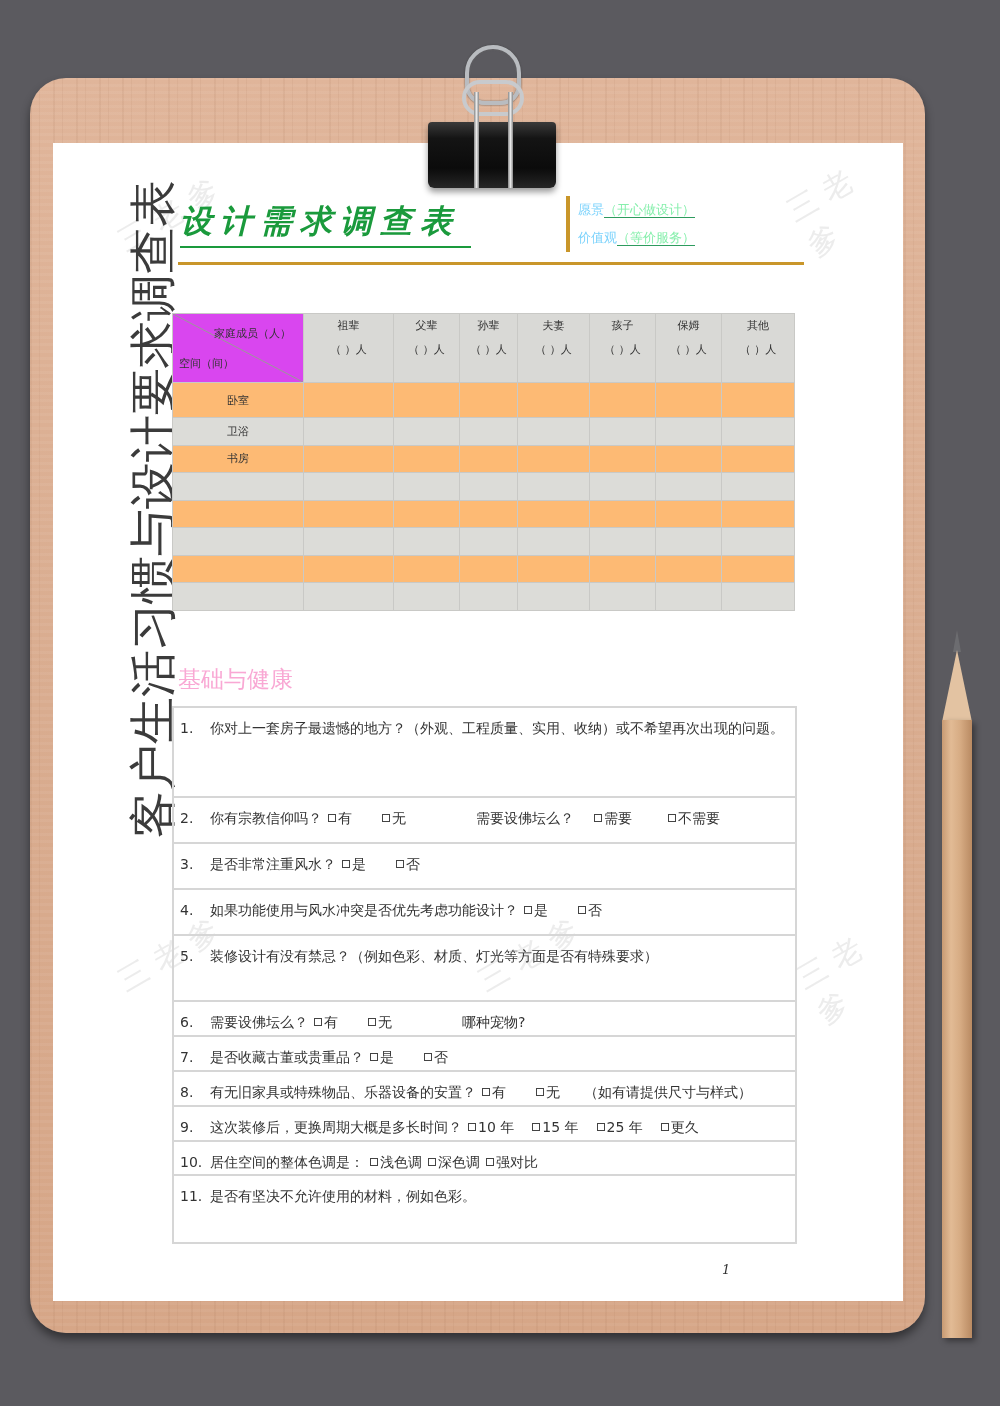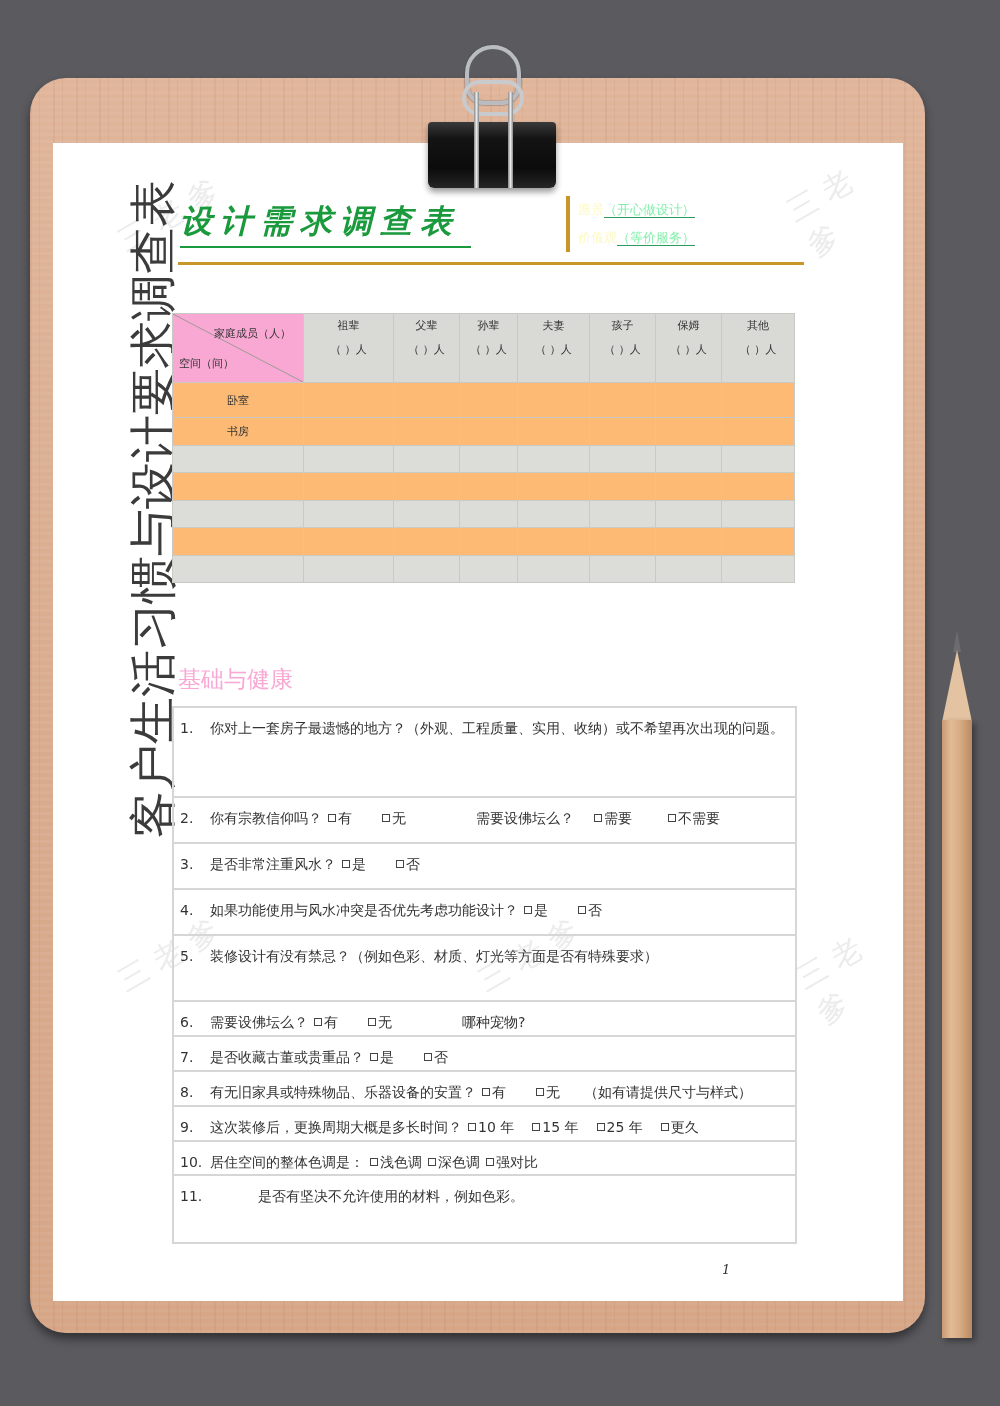--- a/index.html
+++ b/index.html
@@ -71,37 +71,37 @@
     position: absolute; left: 180px; top: 200px; width: 291px;
     font-family: "DejaVu Serif", serif; font-style: italic; font-weight: bold;
     color: #1a9a3c; font-size: 32px; letter-spacing: 8px; padding-bottom: 2px;
     border-bottom: 2px solid #1a9a3c;
   }
   .motto {
     position: absolute; left: 566px; top: 196px; height: 56px;
     border-left: 4px solid #c9962a; padding-left: 8px; font-size: 13px;
   }
   .motto-line { display: block; height: 28px; line-height: 28px; }
-  .motto-key { color: #fef9c3; }
+  .motto-key { color: #7dd3fc; }
   .motto-val { color: #86efac; border-bottom: 1px solid #2e9b5e; }
   .rule { position: absolute; left: 178px; top: 262px; width: 626px; height: 3px; background: #c9962a; }
   
   table.members {
     position: absolute; left: 172px; top: 313px; width: 623px;
     border-collapse: collapse; font-size: 11px; color: #333;
   }
   table.members td, table.members th {
     border: 1px solid #c9c9c6; text-align: center; font-weight: normal;
   }
   table.members thead th { background: #d9d9d6; height: 69px; vertical-align: top; line-height: 24px; }
   table.members thead th.diag {
     position: relative; padding: 0; width: 131px;
     background: linear-gradient(to top right, #d9d9d6 calc(50% - 1px), #b0b0ac 50%, #d9d9d6 calc(50% + 1px)) ;
   }
-  table.members thead th.diag { background: #f9a8d4; }
+  table.members thead th.diag { background: #d946ef; }
   .diag-line { position: absolute; left: 0; top: 0; width: 100%; height: 100%; }
   .diag-top { position: absolute; right: 12px; top: 8px; }
   .diag-bot { position: absolute; left: 6px; bottom: 6px; }
   table.members tbody tr { height: 27.5px; }
   table.members tbody tr.first { height: 35px; }
   table.members tbody tr.gray td { background: #dcdcd8; }
   table.members tbody tr.white td { background: #fdba74; }
   .section-title {
     position: absolute; left: 178px; top: 664px; font-size: 23px; color: #f9a8d4;
   }
@@ -198,20 +198,30 @@
       <tr class="first white">
         <td>卧室</td>
         <td></td>
         <td></td>
         <td></td>
         <td></td>
         <td></td>
         <td></td>
         <td></td>
       </tr>
+      <tr class="gray">
+        <td>卫浴</td>
+        <td></td>
+        <td></td>
+        <td></td>
+        <td></td>
+        <td></td>
+        <td></td>
+        <td></td>
+      </tr>
       <tr class="white">
         <td>书房</td>
         <td></td>
         <td></td>
         <td></td>
         <td></td>
         <td></td>
         <td></td>
         <td></td>
       </tr>
@@ -304,19 +314,19 @@
       <span class="q-text"><span>有无旧家具或特殊物品、乐器设备的安置？</span><span class="opt"><span class="box"></span><span>有</span></span><span class="opt" style="margin-left: 30px;"><span class="box"></span><span>无</span></span><span class="gap" style="width: 24px;"></span><span>（如有请提供尺寸与样式）</span></span>
     </div>
     <div class="q" style="height: 35px;">
       <span class="q-num">9.</span>
       <span class="q-text"><span>这次装修后，更换周期大概是多长时间？</span><span class="opt"><span class="box"></span><span>10 年</span></span><span class="opt" style="margin-left: 18px;"><span class="box"></span><span>15 年</span></span><span class="opt" style="margin-left: 18px;"><span class="box"></span><span>25 年</span></span><span class="opt" style="margin-left: 18px;"><span class="box"></span><span>更久</span></span></span>
     </div>
     <div class="q" style="height: 34px;">
       <span class="q-num">10.</span>
       <span class="q-text"><span>居住空间的整体色调是：</span><span class="opt"><span class="box"></span><span>浅色调</span></span><span class="opt" style="margin-left: 6px;"><span class="box"></span><span>深色调</span></span><span class="opt" style="margin-left: 6px;"><span class="box"></span><span>强对比</span></span></span>
     </div>
-    <div class="q" style="height: 68px; gap: 48px;">
+    <div class="q" style="height: 68px;">
       <span class="q-num">11.</span>
       <span class="q-text"><span>是否有坚决不允许使用的材料，例如色彩。</span></span>
     </div>
   </div>
 
 <div class="page-num">1</div>
 
 </body></html>

